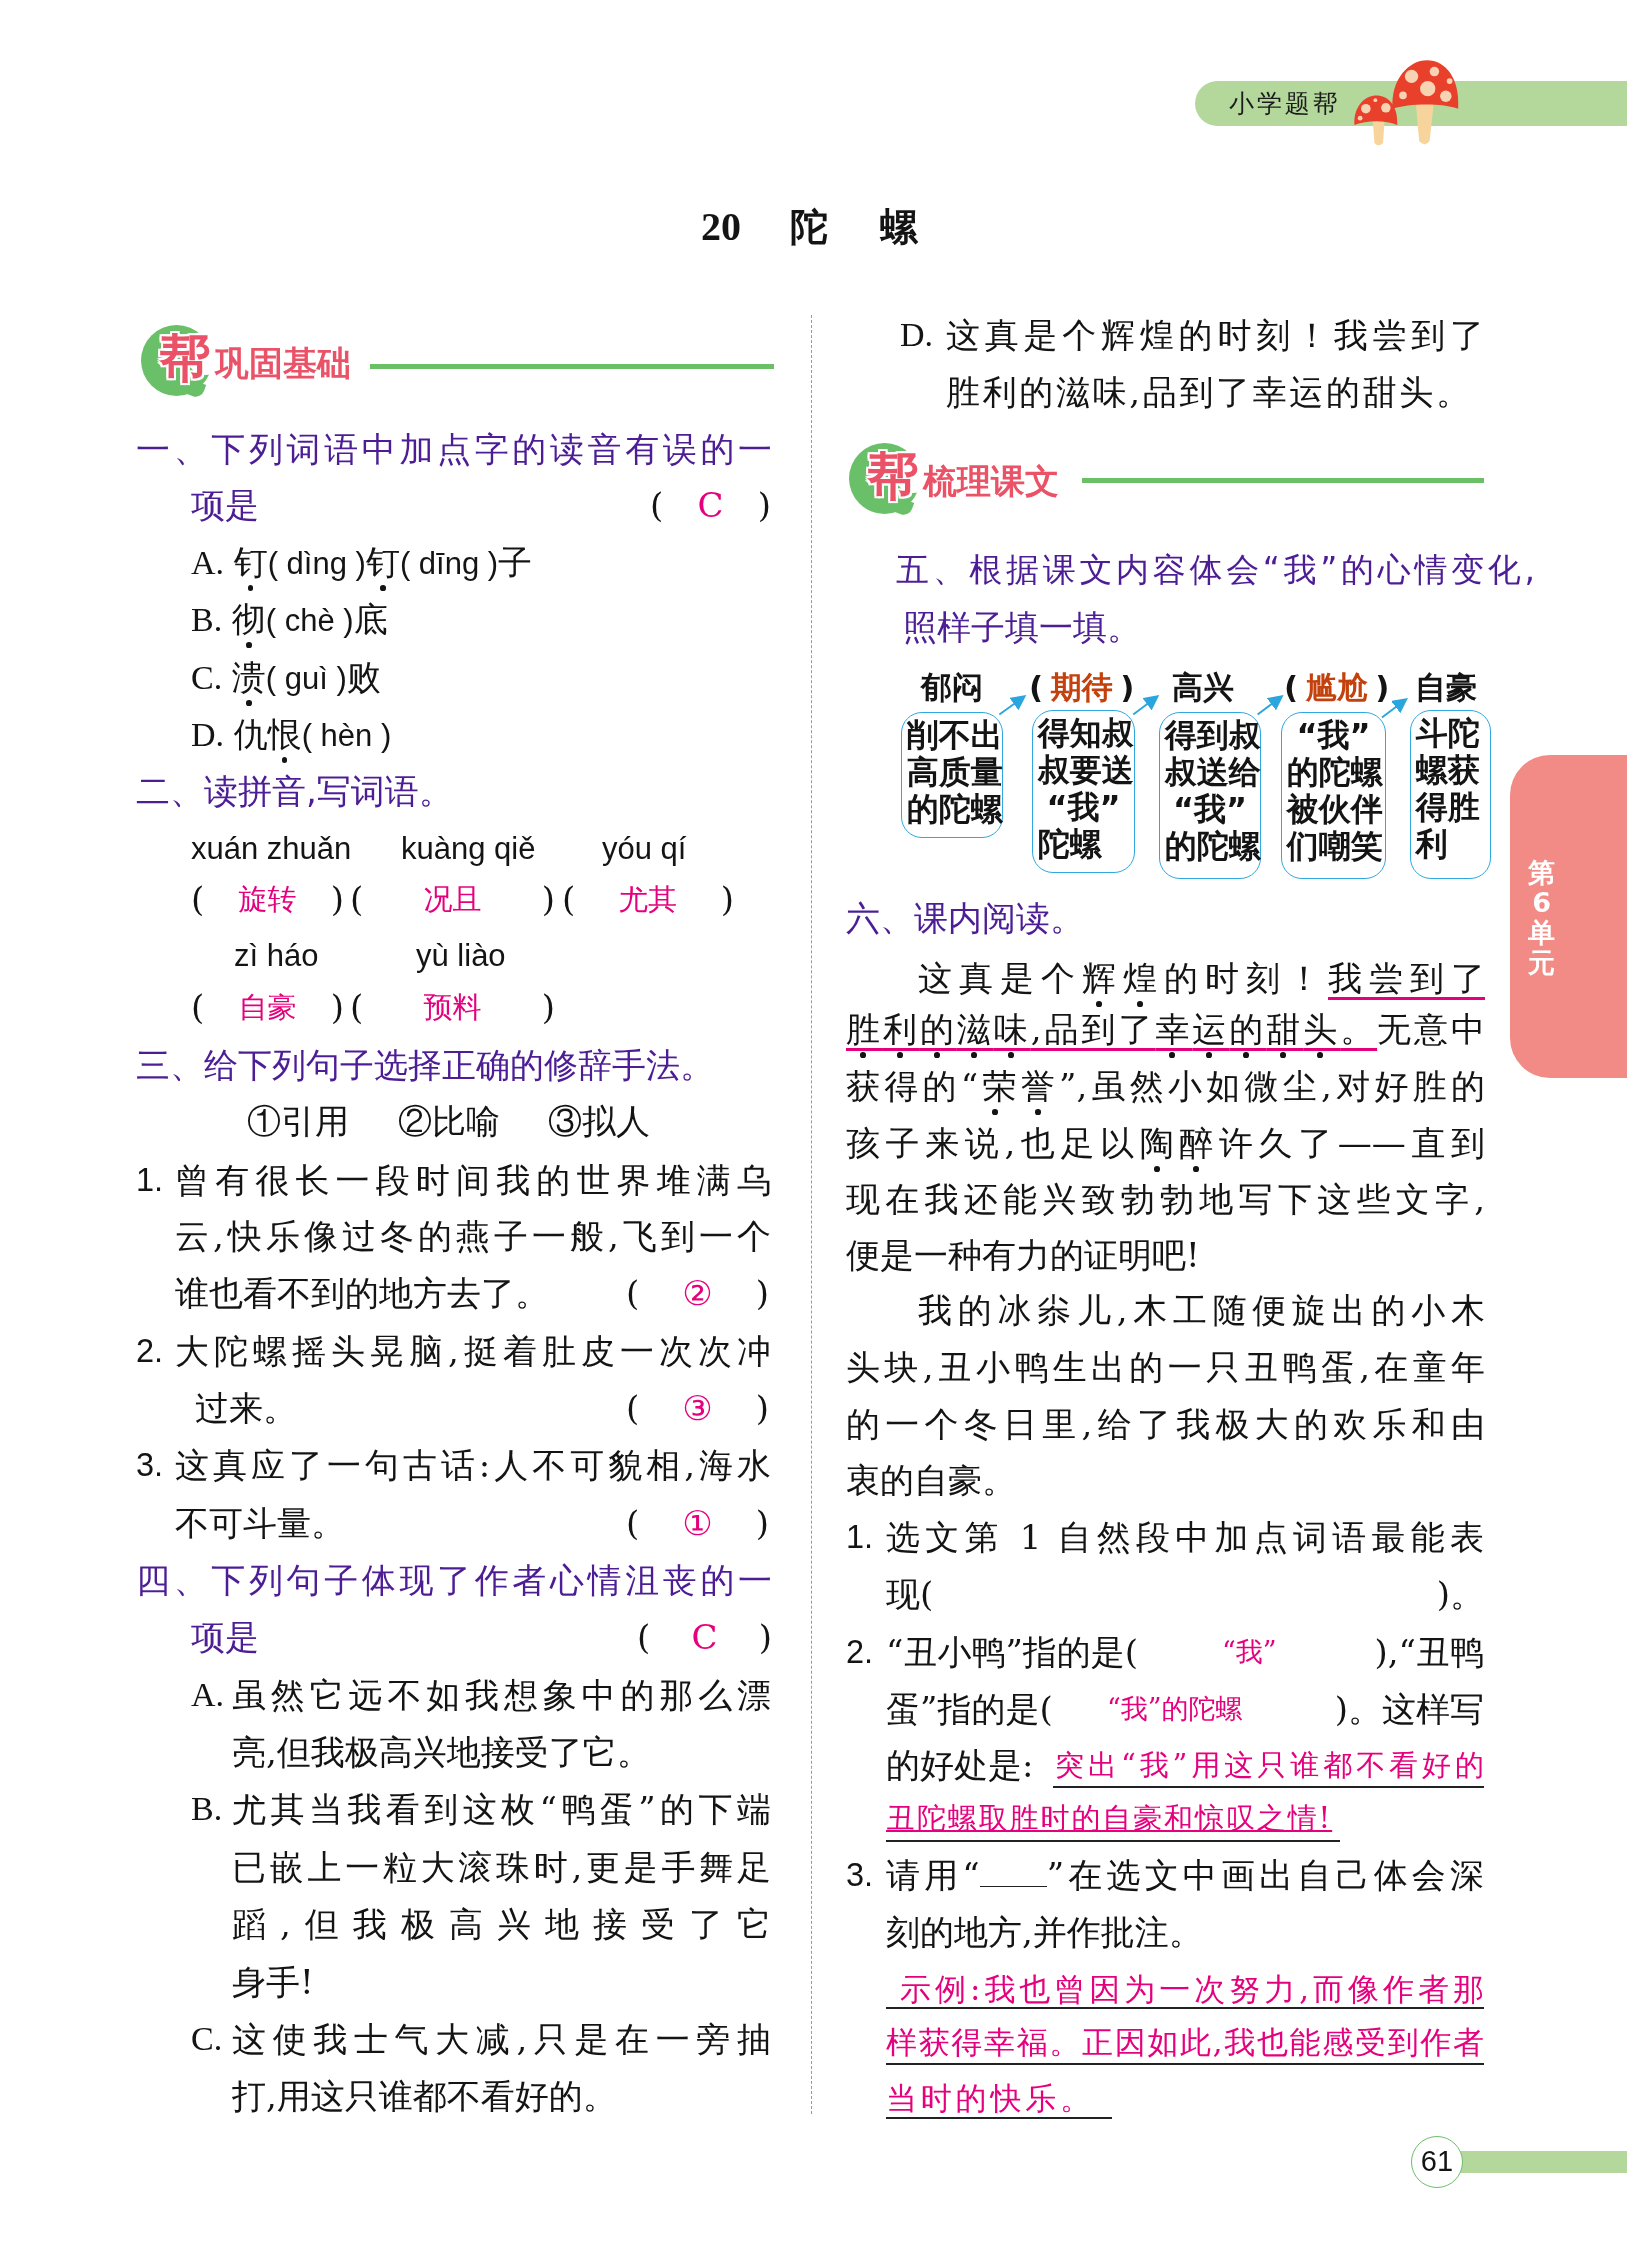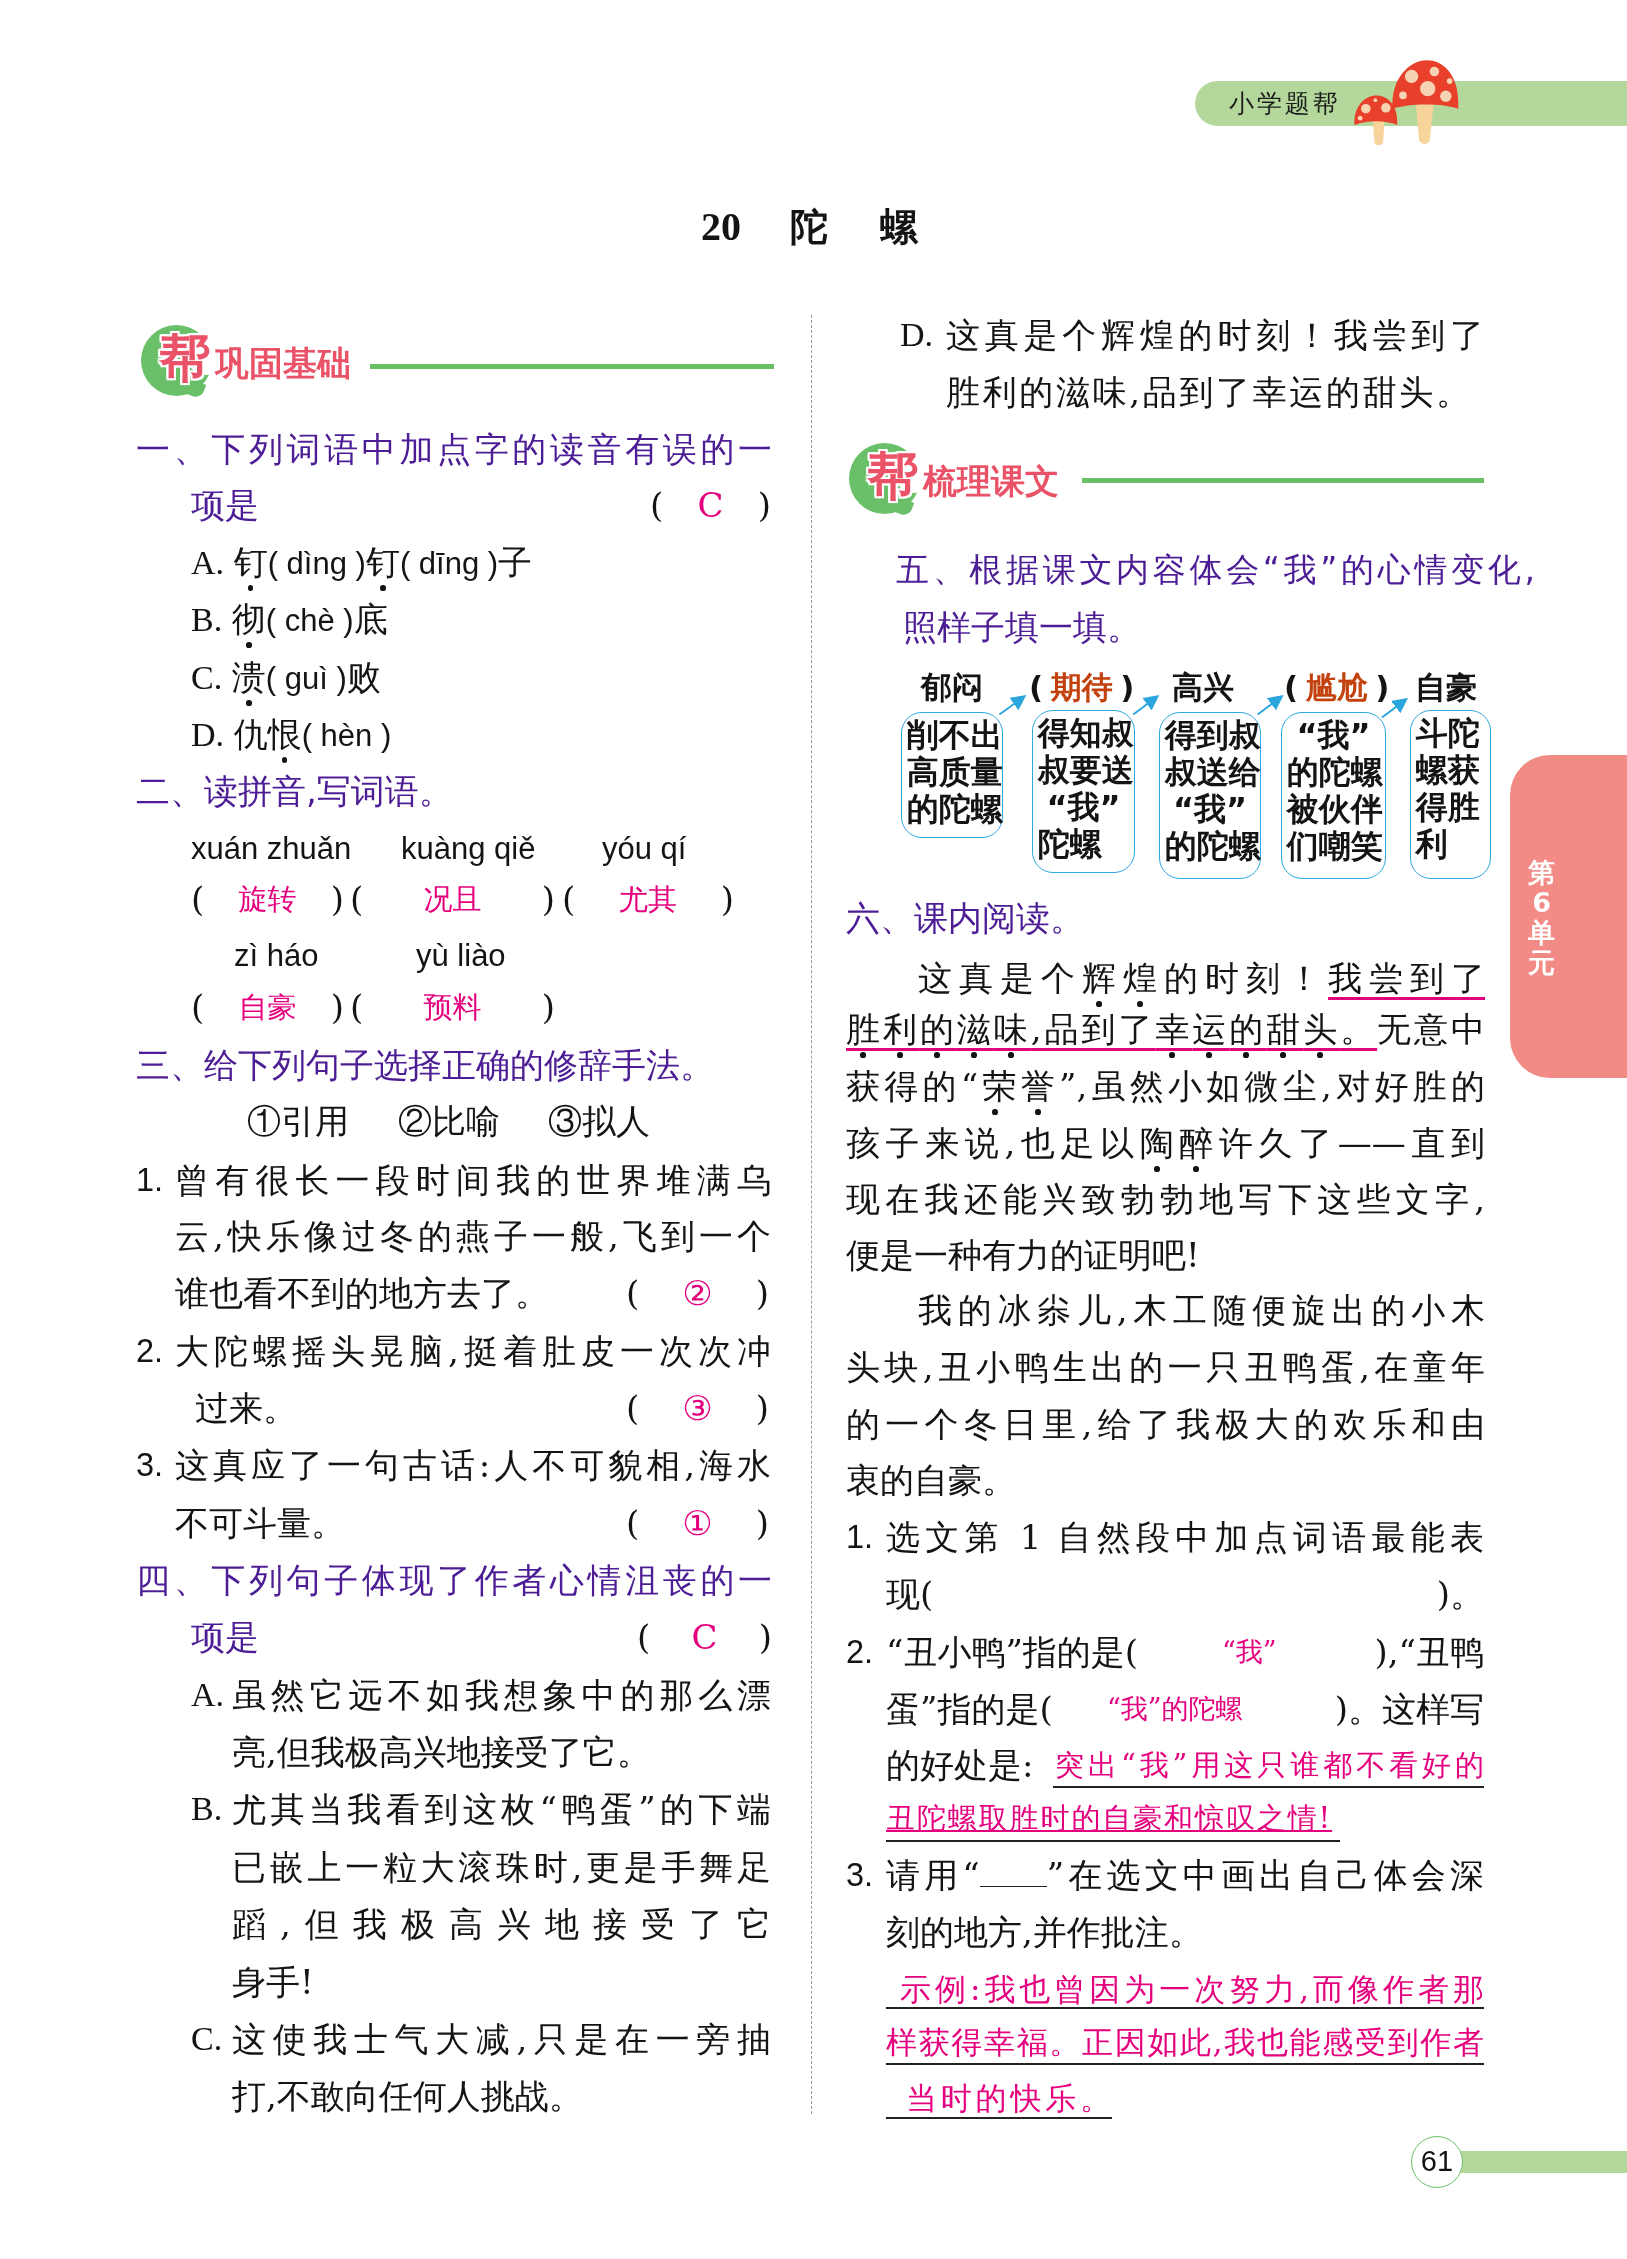--- a/index.html
+++ b/index.html
@@ -195,21 +195,21 @@
 <div class="ln" style="left:232px;top:1731px;">亮,但我极高兴地接受了它。</div>
 
 <span class="ln lbl" style="left:191px;top:1788px;">B.</span>
 <div class="ln jf" style="left:232px;top:1788px;width:539px;">尤其当我看到这枚“鸭蛋”的下端</div>
 <div class="ln jf" style="left:232px;top:1846px;width:539px;">已嵌上一粒大滚珠时,更是手舞足</div>
 <div class="ln jf" style="left:232px;top:1903px;width:539px;">蹈,但我极高兴地接受了它</div>
 <div class="ln" style="left:232px;top:1961px;">身手!</div>
 
 <span class="ln lbl" style="left:191px;top:2018px;">C.</span>
 <div class="ln jf" style="left:232px;top:2018px;width:539px;">这使我士气大减,只是在一旁抽</div>
-<div class="ln" style="left:232px;top:2075px;">打,不敢向任何人挑战。</div>
+<div class="ln" style="left:232px;top:2075px;">打,用这只谁都不看好的。</div>
 
 <span class="ln lbl" style="left:900px;top:314px;">D.</span>
 <div class="ln jf" style="left:946px;top:314px;width:538px;">这真是个辉煌的时刻！我尝到了</div>
 <div class="ln jf" style="left:946px;top:371px;width:524px;">胜利的滋味,品到了幸运的甜头。</div>
 
 <div class="sec" style="left:844px;top:441px;">
   <div class="sec-c"></div>
   <span class="sec-b">帮</span>
   <span class="sec-t">梳理课文</span>
 </div>
@@ -304,15 +304,15 @@
 <div class="ln ans" style="left:886px;top:1797px;font-size:29px;letter-spacing:1.9px;text-decoration:underline;">丑陀螺取胜时的自豪和惊叹之情!</div>
 <div class="rule" style="left:886px;top:1840px;width:454px;"></div>
 
 <span class="ln num" style="left:846px;top:1854px;">3.</span>
 <div class="ln jf" style="left:886px;top:1854px;width:598px;"><span>请用“</span><span style="display:inline-block;width:67px;height:29px;border-bottom:1.9px solid #222;vertical-align:baseline;"></span><span>”在选文中画出自己体会深</span></div>
 <div class="ln" style="left:886px;top:1911px;">刻的地方,并作批注。</div>
 <div class="ln jf ans" style="left:900px;top:1968px;width:584px;font-size:31px;">示例:我也曾因为一次努力,而像作者那</div>
 <div class="rule" style="left:886px;top:2007px;width:598px;"></div>
 <div class="ln jf ans" style="left:886px;top:2021px;width:598px;font-size:31px;">样获得幸福。正因如此,我也能感受到作者</div>
 <div class="rule" style="left:886px;top:2063px;width:598px;"></div>
-<div class="ln ans" style="left:886px;top:2077px;font-size:31px;letter-spacing:3.8px;margin-left:20px;">当时的快乐。</div>
+<div class="ln ans" style="left:886px;top:2077px;font-size:31px;letter-spacing:3.8px;">当时的快乐。</div>
 <div class="rule" style="left:886px;top:2117px;width:226px;"></div>
 
 
 </body></html>

